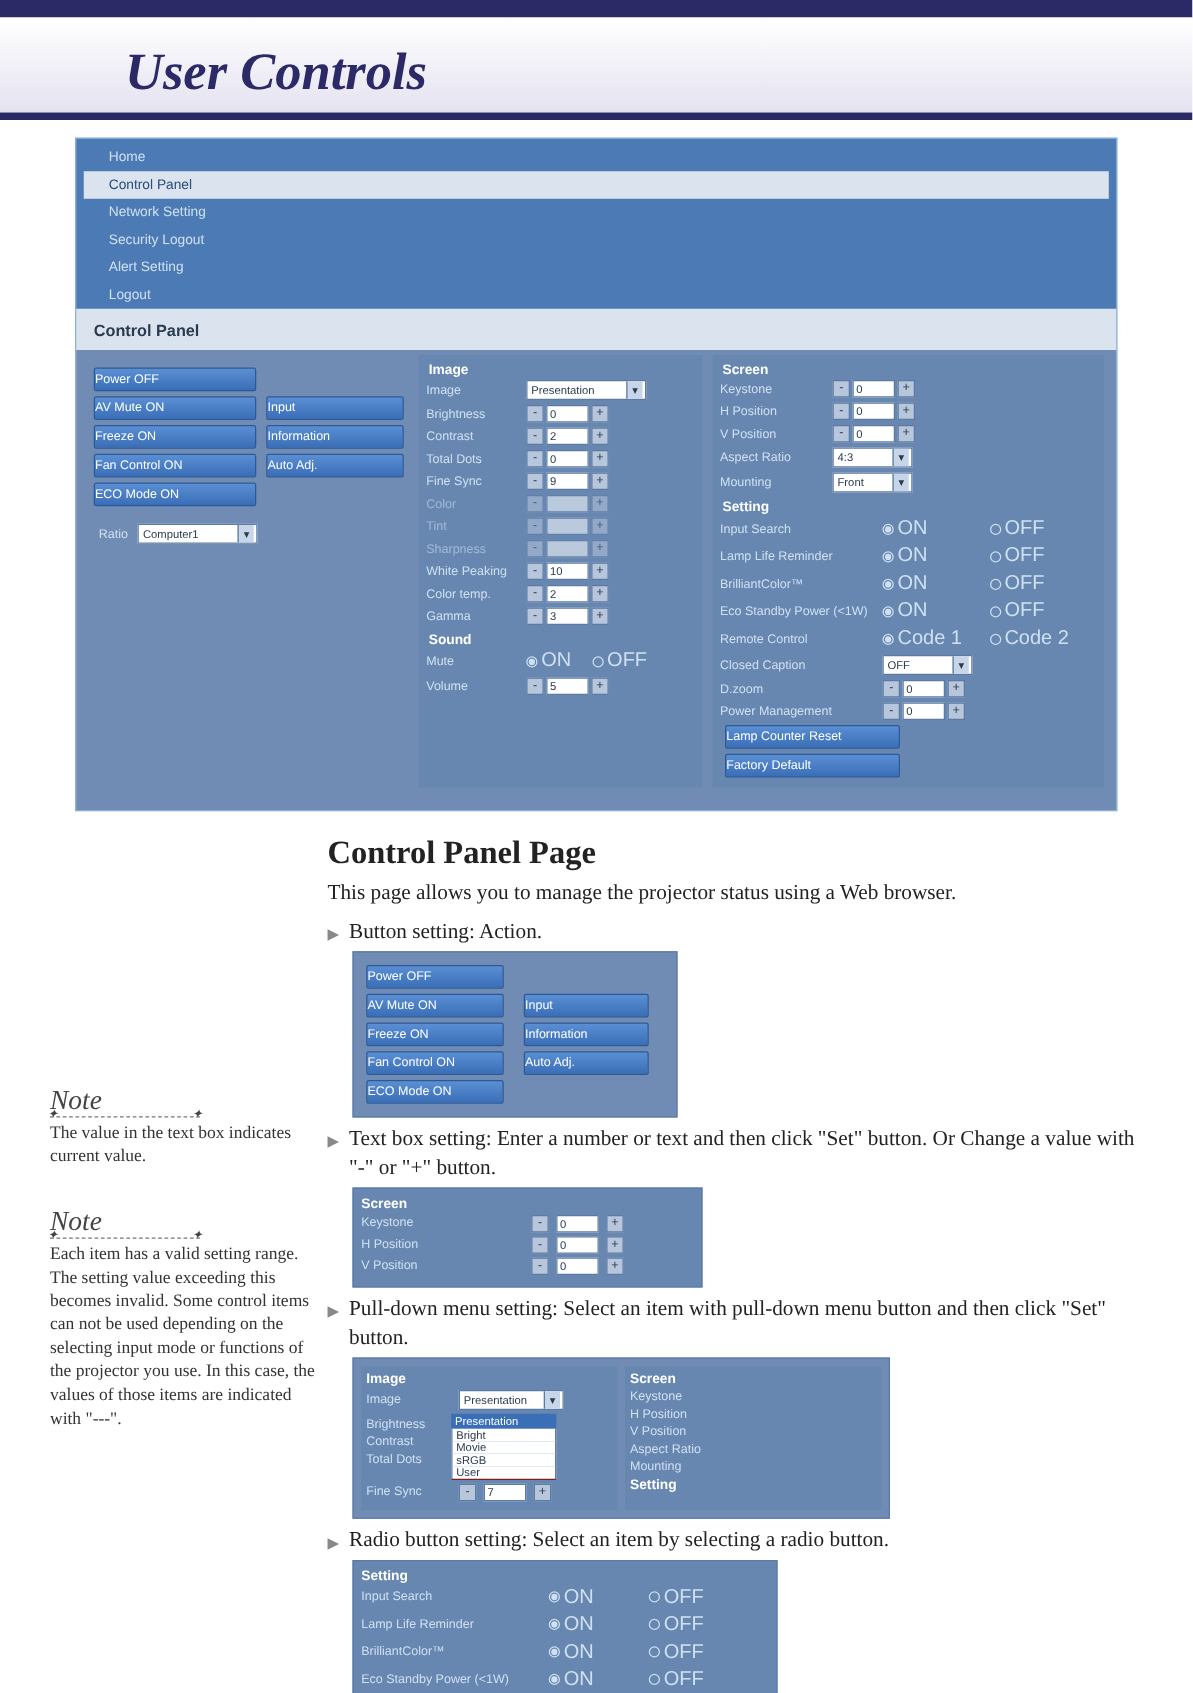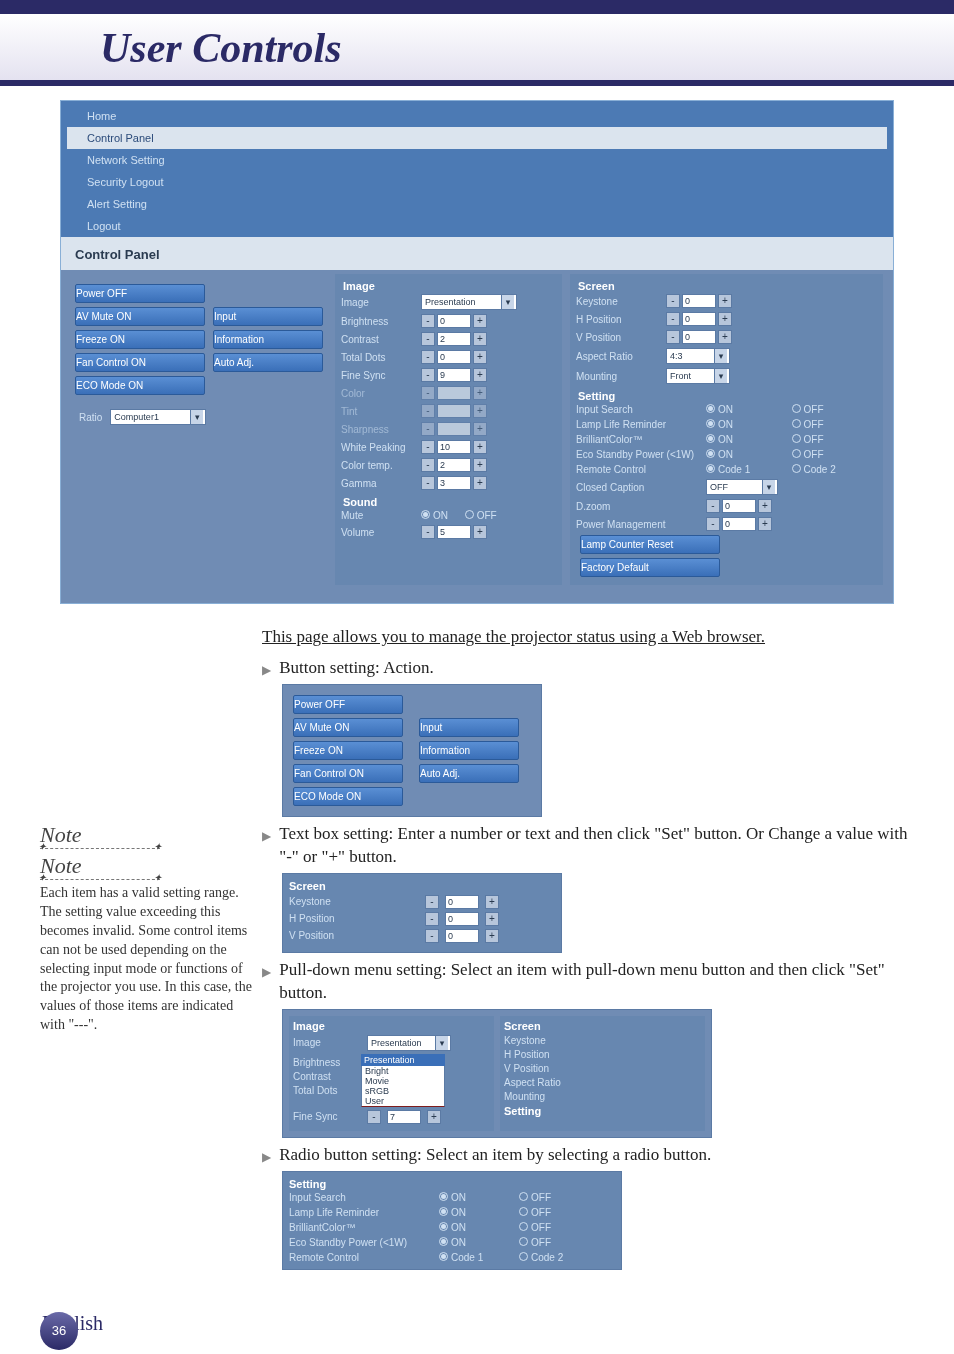--- a/index.html
+++ b/index.html
@@ -6,21 +6,21 @@
   body {
     margin: 0;
     font-family: Georgia, 'Times New Roman', serif;
     background: #fff;
     width: 954px;
     color: #222;
   }
   .top-bar { height: 14px; background: #2b2a66; }
   .header {
     background: linear-gradient(to bottom, #fff 0%, #e4e2f0 100%);
-    padding: 10px 0 8px 100px;
+    padding: 20px 0 8px 100px;
     border-bottom: 6px solid #2b2a66;
   }
   .header h1 {
     margin: 0;
     font-style: italic;
     font-weight: bold;
     font-size: 42px;
     color: #2b2a66;
     font-family: 'Palatino Linotype', Georgia, serif;
   }
@@ -75,35 +75,35 @@
   }
   .btn-row { display: flex; }
   .lbl-sec { color: #fff; font-weight: bold; padding: 2px 2px; font-size: 11px; }
   .grid2 { display: grid; grid-template-columns: 80px 1fr; row-gap: 4px; align-items: center; font-size: 10px; color: #cfe0f2;}
   .gridR { display: grid; grid-template-columns: 130px 1fr 1fr; row-gap: 4px; align-items: center; font-size: 10px; color: #cfe0f2;}
   .spin { display: flex; align-items: center; gap: 2px; }
   .sq { width: 14px; height: 14px; background: #b7c6db; border: 1px solid #5b7aa4; text-align: center; line-height: 12px; font-size: 10px; color: #2a3b50;}
   .tbox { width: 34px; height: 14px; background: #fff; border: 1px solid #5b7aa4; font-size: 9px; padding-left: 2px; line-height: 12px; color:#2a3b50;}
   .sel { width: 96px; height: 16px; background: #fff; border: 1px solid #5b7aa4; font-size: 9px; padding-left: 3px; line-height: 14px; color:#2a3b50; position: relative;}
   .sel::after{content:"▾"; position:absolute; right:2px; top:0; font-size:9px; background:#c7d5e8; width:12px; text-align:center; height:14px; line-height:14px; border-left:1px solid #5b7aa4;}
-  .radio { display: inline-flex; gap: 3px; color:#cfe0f2; font-size:10px;}
+  .radio { display: inline-flex; align-items: center; gap: 3px; color:#cfe0f2; font-size:16px;}
   .radio .dot{ width:9px; height:9px; border-radius:50%; border:1px solid #cfe0f2; display:inline-block; position:relative;}
   .radio .dot.on::after{content:""; width:5px; height:5px; background:#cfe0f2; border-radius:50%; position:absolute; left:1px; top:1px;}
   .dim { opacity: 0.55; }
   .src-row{ display:flex; align-items:center; gap:8px; margin-top:10px; color:#cfe0f2; font-size:10px; padding-left:8px;}
   .content { display: flex; margin-top: 18px; }
   .side-notes { width: 212px; padding-top: 200px; font-family: 'Palatino Linotype', Georgia, serif; font-size: 14px; color: #333;}
   .note-hd { font-style: italic; font-family: 'Brush Script MT', cursive; font-size: 22px; color:#444; border-bottom: 1px dashed #777; margin-bottom:4px; display:inline-block; width:120px; position:relative;}
   .note-hd::before{content:"✦"; font-size:10px; position:absolute; left:-2px; bottom:-4px;}
   .note-hd::after{content:"✦"; font-size:10px; position:absolute; right:-2px; bottom:-4px;}
   .note-text{ font-size:14px; line-height:1.35; margin-bottom:28px; }
   .main { flex: 1; padding-left: 10px; font-family:'Palatino Linotype', Georgia, serif;}
   .main h2 { font-size: 26px; font-weight: bold; color:#222; margin: 0 0 6px 0;}
   .main h3 { font-size: 20px; font-weight: bold; margin: 12px 0 6px 0; }
-  .main p { font-size: 17px; line-height: 1.35; margin: 4px 0 8px 0; text-decoration: underline;}
+  .main p { font-size: 17px; line-height: 1.35; margin: 4px 0 8px 0;}
   .bullet { display:flex; align-items:flex-start; gap:8px; margin: 4px 0;}
   .bullet .tri{ color:#888; font-size:12px; padding-top:6px;}
   .bullet .txt{ font-size:17px; line-height:1.35; flex:1;}
   .mini-shot {
     border:1px solid #5b7aa4;
     background:#708cb4;
     font-family:Arial,sans-serif;
     font-size:10px;
     color:#cfe0f2;
     margin:4px 0 6px 20px;
@@ -348,25 +348,27 @@
         </div>
         <span class="btn" style="width:140px;margin-top:4px;">Lamp Counter Reset</span>
         <span class="btn" style="width:140px;">Factory Default</span>
       </div>
     </div>
   </div>
 
   <div class="content">
     <div class="side-notes">
       <div class="note-hd">Note</div>
+      <div class="note-text">The value in the text box indicates current value.</div>
       <div class="note-hd">Note</div>
       <div class="note-text">Each item has a valid setting range. The setting value exceeding this becomes invalid. Some control items can not be used depending on the selecting input mode or functions of the projector you use. In this case, the values of those items are indicated with "---".</div>
     </div>
 
     <div class="main">
+      <h2>Control Panel Page</h2>
       <p>This page allows you to manage the projector status using a Web browser.</p>
 
       <div class="bullet">
           <span class="tri">▶</span>
           <span class="txt">Button setting: Action.</span>
         </div>
       <div class="mini-shot">
         <div style="display:flex;gap:8px;">
           <div>
             <span class="btn" style="width:110px">Power OFF</span>

